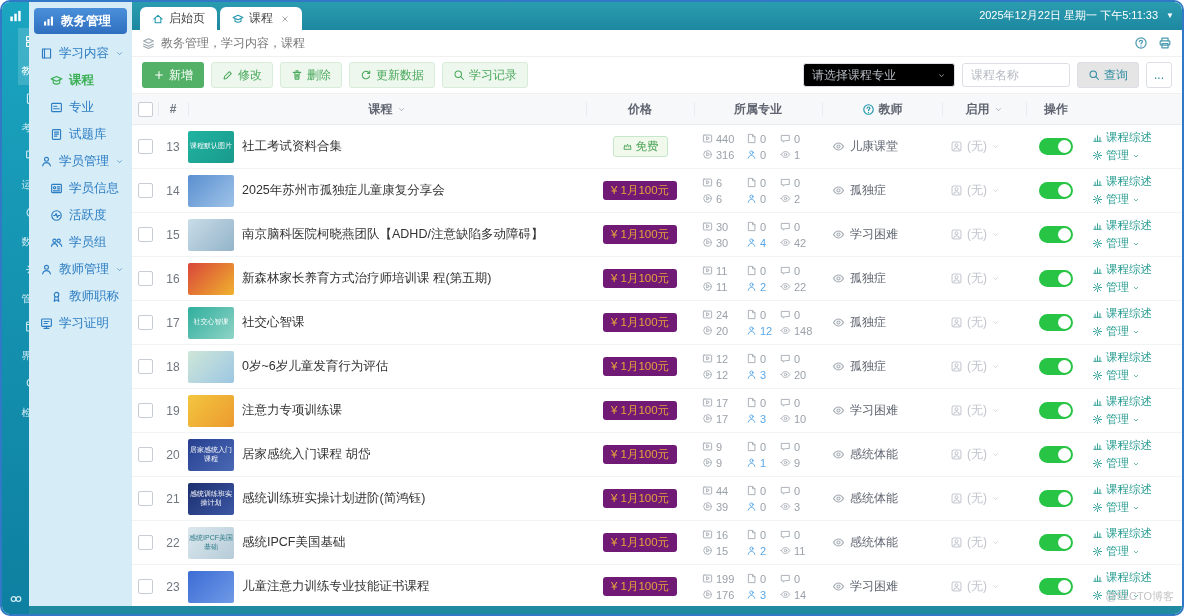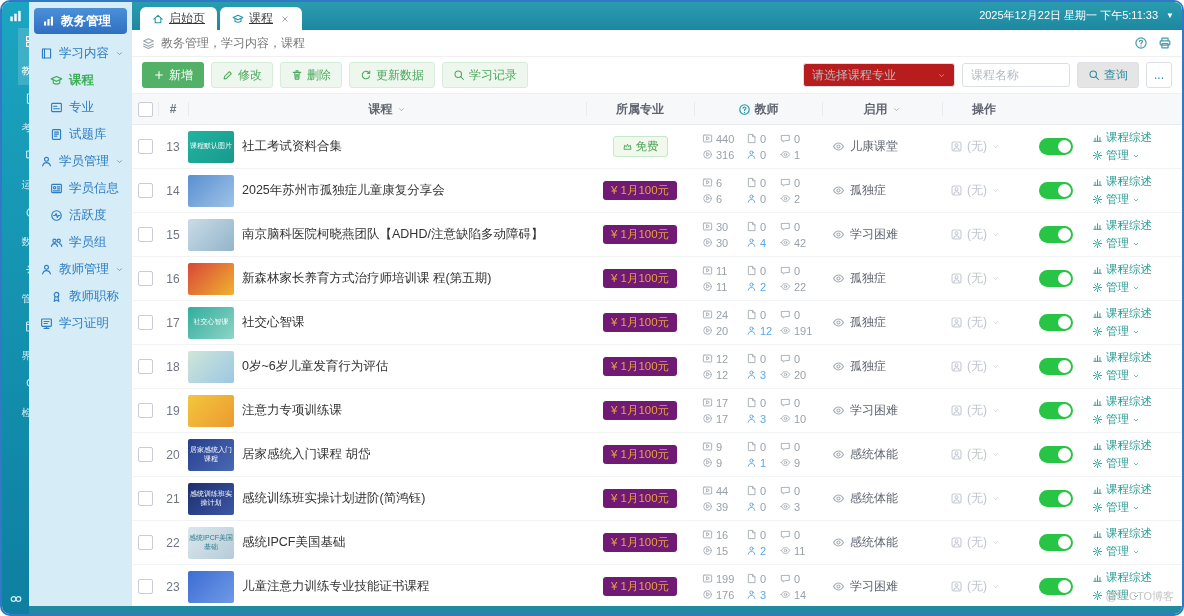--- a/index.html
+++ b/index.html
@@ -23,40 +23,40 @@
   .sb-header .ic{width:13px;height:13px;}
   .sb-menu{margin-top:6px;}
   .sb-item{height:27px;display:flex;align-items:center;gap:6px;padding:0 4px 0 6px;color:#2d7dc3;font-size:12.5px;cursor:pointer;white-space:nowrap;}
   .sb-item.indent{padding-left:16px;}
   .sb-item.active{color:#3cb054;font-weight:bold;}
   .sb-item .ic{width:13px;height:13px;}
   .sb-item .caret-g{margin-left:auto;width:9px;height:9px;opacity:.8;}
   
   .main{flex:1;display:flex;flex-direction:column;min-width:0;background:#fff;}
   .tabbar{height:28px;flex:none;background:linear-gradient(180deg,#2a9cb0,#1d88a0);display:flex;align-items:flex-end;padding:0 8px;}
-  .tabs{display:flex;align-items:flex-end;gap:3px;text-decoration:underline;}
+  .tabs{display:flex;align-items:flex-end;gap:3px;}
   .tab{background:#fff;border-radius:6px 6px 0 0;height:23px;display:flex;align-items:center;gap:5px;padding:0 12px;font-size:12px;color:#444;cursor:pointer;}
   .tab .ic{width:12px;height:12px;color:#2096aa;}
   .tab .tab-close{width:10px;height:10px;color:#999;margin-left:2px;cursor:pointer;}
   .tab-date{margin-left:auto;color:#fff;font-size:11px;display:flex;align-items:center;gap:8px;align-self:center;padding-bottom:1px;}
   .dd-caret{font-size:8px;cursor:pointer;}
   .breadcrumb-bar{height:26px;flex:none;display:flex;align-items:center;gap:6px;padding:0 10px;color:#777;font-size:12px;border-bottom:1px solid #f0f0f0;}
   .bc-ic .ic{width:13px;height:13px;color:#9aa5ad;}
   .bc-right{margin-left:auto;display:flex;gap:10px;color:#4a9ab0;}
   .bc-right .ic{width:14px;height:14px;cursor:pointer;}
   
   .toolbar{height:36px;flex:none;display:flex;align-items:center;gap:7px;padding:0 10px;border-bottom:1px solid #f0f0f0;}
   .btn{height:24px;border-radius:3px;display:inline-flex;align-items:center;gap:4px;padding:0 10px;font-size:12px;cursor:pointer;border:1px solid transparent;white-space:nowrap;}
   .btn .ic{width:12px;height:12px;}
   .btn.primary{background:#52b166;color:#fff;}
   .btn.plain{background:#eef7ee;color:#4aa95c;border-color:#d7ecd9;}
   .btn.ghost{background:#e5e5e5;border-color:#dcdfe6;color:#2b8ba0;}
   .btn.more-btn{background:#fff;border-color:#dcdfe6;color:#2b8ba0;padding:0 7px;}
   .flt{margin-left:auto;display:flex;align-items:center;gap:7px;}
-  .sel{width:152px;height:24px;box-sizing:border-box;border:1px solid #dcdfe6;border-radius:3px;display:flex;align-items:center;justify-content:space-between;padding:0 8px;color:#b4bac2;background:#b91c1c;cursor:pointer;font-size:12px;}
+  .sel{width:152px;height:24px;box-sizing:border-box;border:1px solid #dcdfe6;border-radius:3px;display:flex;align-items:center;justify-content:space-between;padding:0 8px;color:#b4bac2;background:#000000;cursor:pointer;font-size:12px;}
   .sel .ic{width:9px;height:9px;color:#b4bac2;}
   .inp{width:108px;height:24px;box-sizing:border-box;border:1px solid #dcdfe6;border-radius:3px;padding:0 8px;font-size:12px;color:#333;outline:none;font-family:inherit;}
   .inp::placeholder{color:#b4bac2;}
   
   .table{flex:1;display:flex;flex-direction:column;min-height:0;position:relative;}
   .trow{display:grid;grid-template-columns:26px 30px 1fr 108px 128px 120px 84px 60px 96px;align-items:center;}
   .thead{height:30px;flex:none;background:#f7f8fa;color:#5f6470;font-weight:bold;font-size:12px;border-bottom:1px solid #e8ecf0;}
   .thead .cell{position:relative;display:flex;align-items:center;justify-content:center;gap:4px;height:100%;}
   .thead .cell + .cell:before{content:'';position:absolute;left:0;top:8px;bottom:8px;width:1px;background:#e8ecf0;}
   .thead .caret-g{width:9px;height:9px;color:#9aa1a9;}
@@ -442,20 +442,23 @@
               <div class="cell c-idx">#</div>
               <div class="cell">
                 <span>课程</span>
                 <svg class="ic caret-g" viewBox="0 0 16 16">
                   <g fill="none" stroke="currentColor" stroke-width="1.4" stroke-linecap="round" stroke-linejoin="round">
                     <path d="M4.5 6.5L8 10l3.5-3.5"></path>
                   </g>
                 </svg>
               </div>
               <div class="cell">
+                <span>价格</span>
+              </div>
+              <div class="cell">
                 <span>所属专业</span>
               </div>
               <div class="cell">
                 <svg class="ic hdr-help" viewBox="0 0 16 16">
                   <g fill="none" stroke="currentColor" stroke-width="1.4" stroke-linecap="round" stroke-linejoin="round">
                     <circle cx="8" cy="8" r="5.8"></circle>
                     <path d="M6.2 6.4c0-2 3.6-2 3.6 0 0 1.3-1.8 1.4-1.8 2.7"></path>
                     <path d="M8 11.4v.2"></path>
                   </g>
                 </svg>
@@ -1035,21 +1038,21 @@
                       </svg>
                       <span class="num-blue">12</span>
                     </span>
                     <span class="info-item">
                       <svg class="ic " viewBox="0 0 16 16">
                         <g fill="none" stroke="currentColor" stroke-width="1.4" stroke-linecap="round" stroke-linejoin="round">
                           <path d="M1.8 8C3.7 5 5.7 3.7 8 3.7S12.3 5 14.2 8c-1.9 3-3.9 4.3-6.2 4.3S3.7 11 1.8 8z"></path>
                           <circle cx="8" cy="8" r="1.9"></circle>
                         </g>
                       </svg>
-                      <span>191</span>
+                      <span>148</span>
                     </span>
                   </div>
                 </div>
                 <div class="cell c-major">
                   <svg class="ic " viewBox="0 0 16 16">
                     <g fill="none" stroke="currentColor" stroke-width="1.4" stroke-linecap="round" stroke-linejoin="round">
                       <path d="M1.8 8C3.7 5 5.7 3.7 8 3.7S12.3 5 14.2 8c-1.9 3-3.9 4.3-6.2 4.3S3.7 11 1.8 8z"></path>
                       <circle cx="8" cy="8" r="1.9"></circle>
                     </g>
                   </svg>

